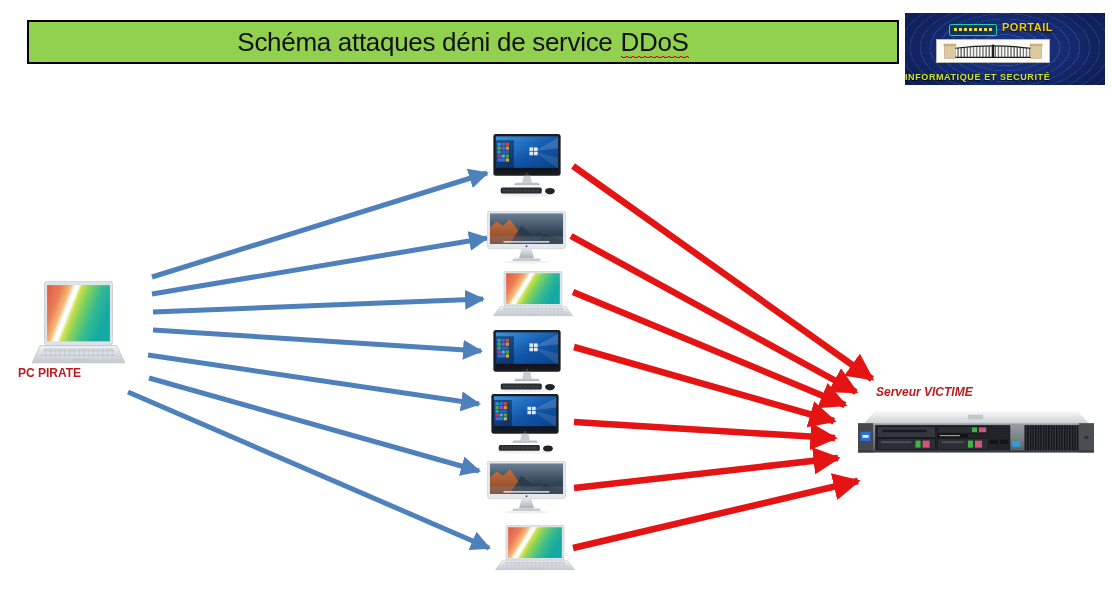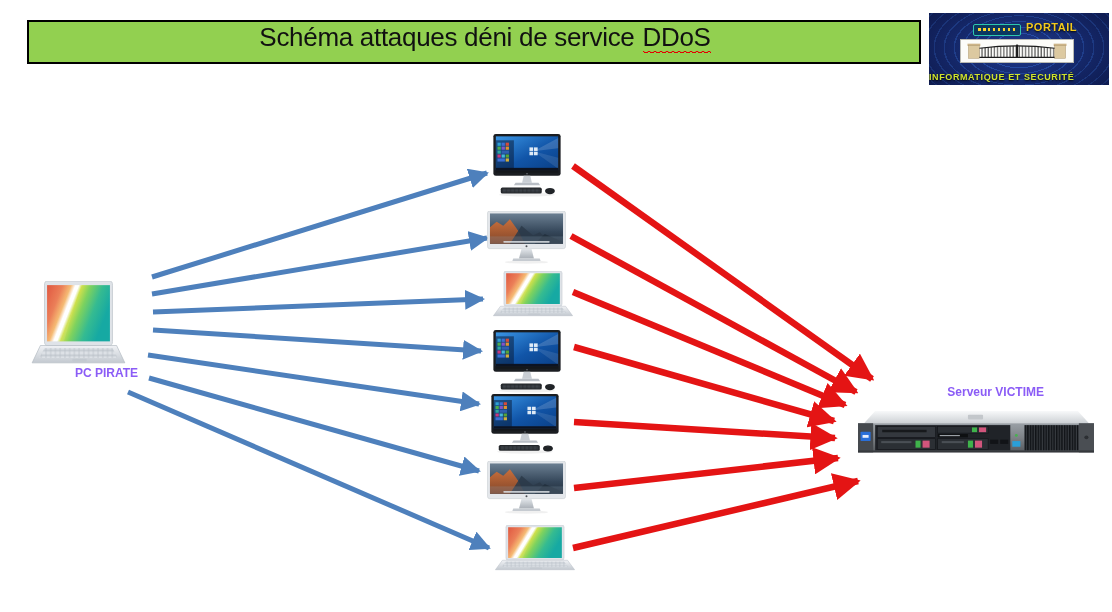--- a/index.html
+++ b/index.html
@@ -1,44 +1,44 @@
 <!DOCTYPE html>
 <html><head>
 <meta charset="utf-8">
 <style>
   html,body{margin:0;padding:0;background:#fff;}
   .stage{position:relative;width:1112px;height:612px;background:#ffffff;overflow:hidden;
          font-family:"Liberation Sans",sans-serif;border-bottom:1px solid #d8d8d8;}
   
   .banner{position:absolute;left:27px;top:20px;width:868px;height:40px;background:#92D050;
-          border:2px solid #000;display:flex;align-items:flex-start;justify-content:center;padding-left:22px;}
+          border:2px solid #000;display:flex;align-items:center;justify-content:center;}
   .banner .t{font-size:26px;color:#111;letter-spacing:-0.3px;white-space:nowrap;}
   .banner .t .main{margin-right:8px;}
   .banner .t .sq{padding-bottom:3px;
       background-image:radial-gradient(circle at 3px -1px, transparent 2px, #e30000 2.4px, #e30000 3.1px, transparent 3.5px);
       background-size:6px 4px;background-position:0 100%;background-repeat:repeat-x;}
   
-  .logo{position:absolute;left:905px;top:13px;width:180px;height:72px;background:#0a1550;overflow:hidden;
+  .logo{position:absolute;left:905px;top:13px;width:200px;height:72px;background:#0a1550;overflow:hidden;
         background-image:
           radial-gradient(ellipse 130% 170% at 50% 50%, rgba(60,110,230,0.40), rgba(4,8,40,0.92) 78%),
-          repeating-radial-gradient(ellipse 100% 145% at 50% 48%, #0a1550 0 4px, #234a9e 4px 5.5px, #0a1550 5.5px 10px); margin-left: 24px;}
+          repeating-radial-gradient(ellipse 100% 145% at 50% 48%, #0a1550 0 4px, #234a9e 4px 5.5px, #0a1550 5.5px 10px);}
   .logo .portail{position:absolute;left:97px;top:8px;color:#f2ca1d;font-weight:bold;font-size:11px;
         letter-spacing:0.5px;text-shadow:0 1px 2px #000;}
   .logo .badge{position:absolute;left:44px;top:11px;width:46px;height:10px;border:1px solid #2ec7ae;
         border-radius:2px;background:rgba(9,58,92,0.85);}
   .logo .badge i{display:block;margin:3px 4px;height:3px;
         background:repeating-linear-gradient(90deg,#ffd42a 0 2.5px,transparent 2.5px 5px);}
   .logo .plate{position:absolute;left:31px;top:26px;width:114px;height:24px;background:#fcfcf9;
         border:1px solid #b9b9b2;box-sizing:border-box;}
   .logo .bottomtxt{position:absolute;left:0;bottom:3px;width:100%;color:#cfe32e;
         font-weight:bold;font-size:9px;letter-spacing:0.6px;text-shadow:0 1px 2px #000;white-space:nowrap;}
   
-  .nodelabel{position:absolute;color:#8b5cf6;font-size:12px;font-weight:600;text-align:right;white-space:nowrap;}
+  .nodelabel{position:absolute;color:#b91c1c;font-size:12px;font-weight:600;text-align:left;white-space:nowrap;}
   .lbl-pirate{left:18px;top:366px;width:120px;}
-  .lbl-victim{left:876px;top:385px;width:168px;}
+  .lbl-victim{left:876px;top:385px;width:168px;font-style:italic;}
   
   .diagram{position:absolute;left:0;top:0;width:1112px;height:612px;}
 </style>
 </head>
 <body>
 
 <div class="stage">
 
   <svg class="diagram" viewBox="0 0 1112 612">
     <defs>

